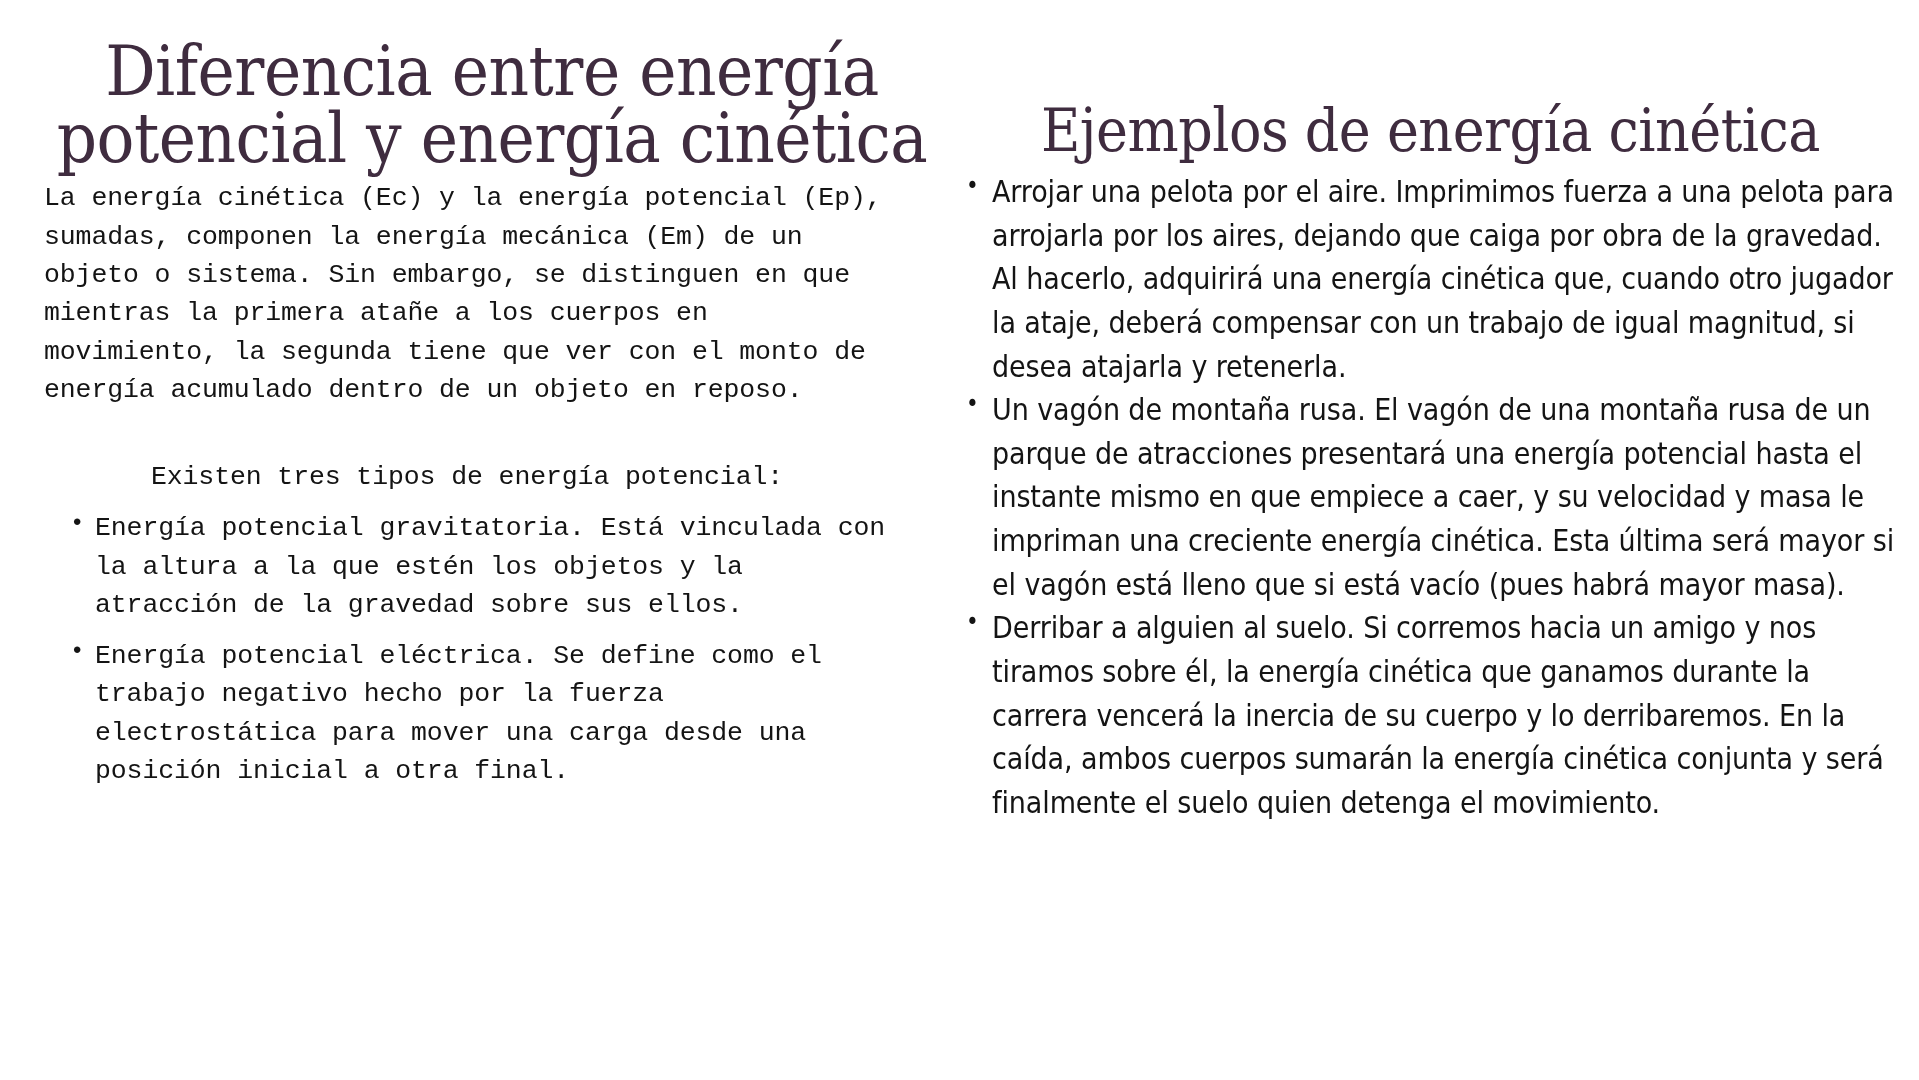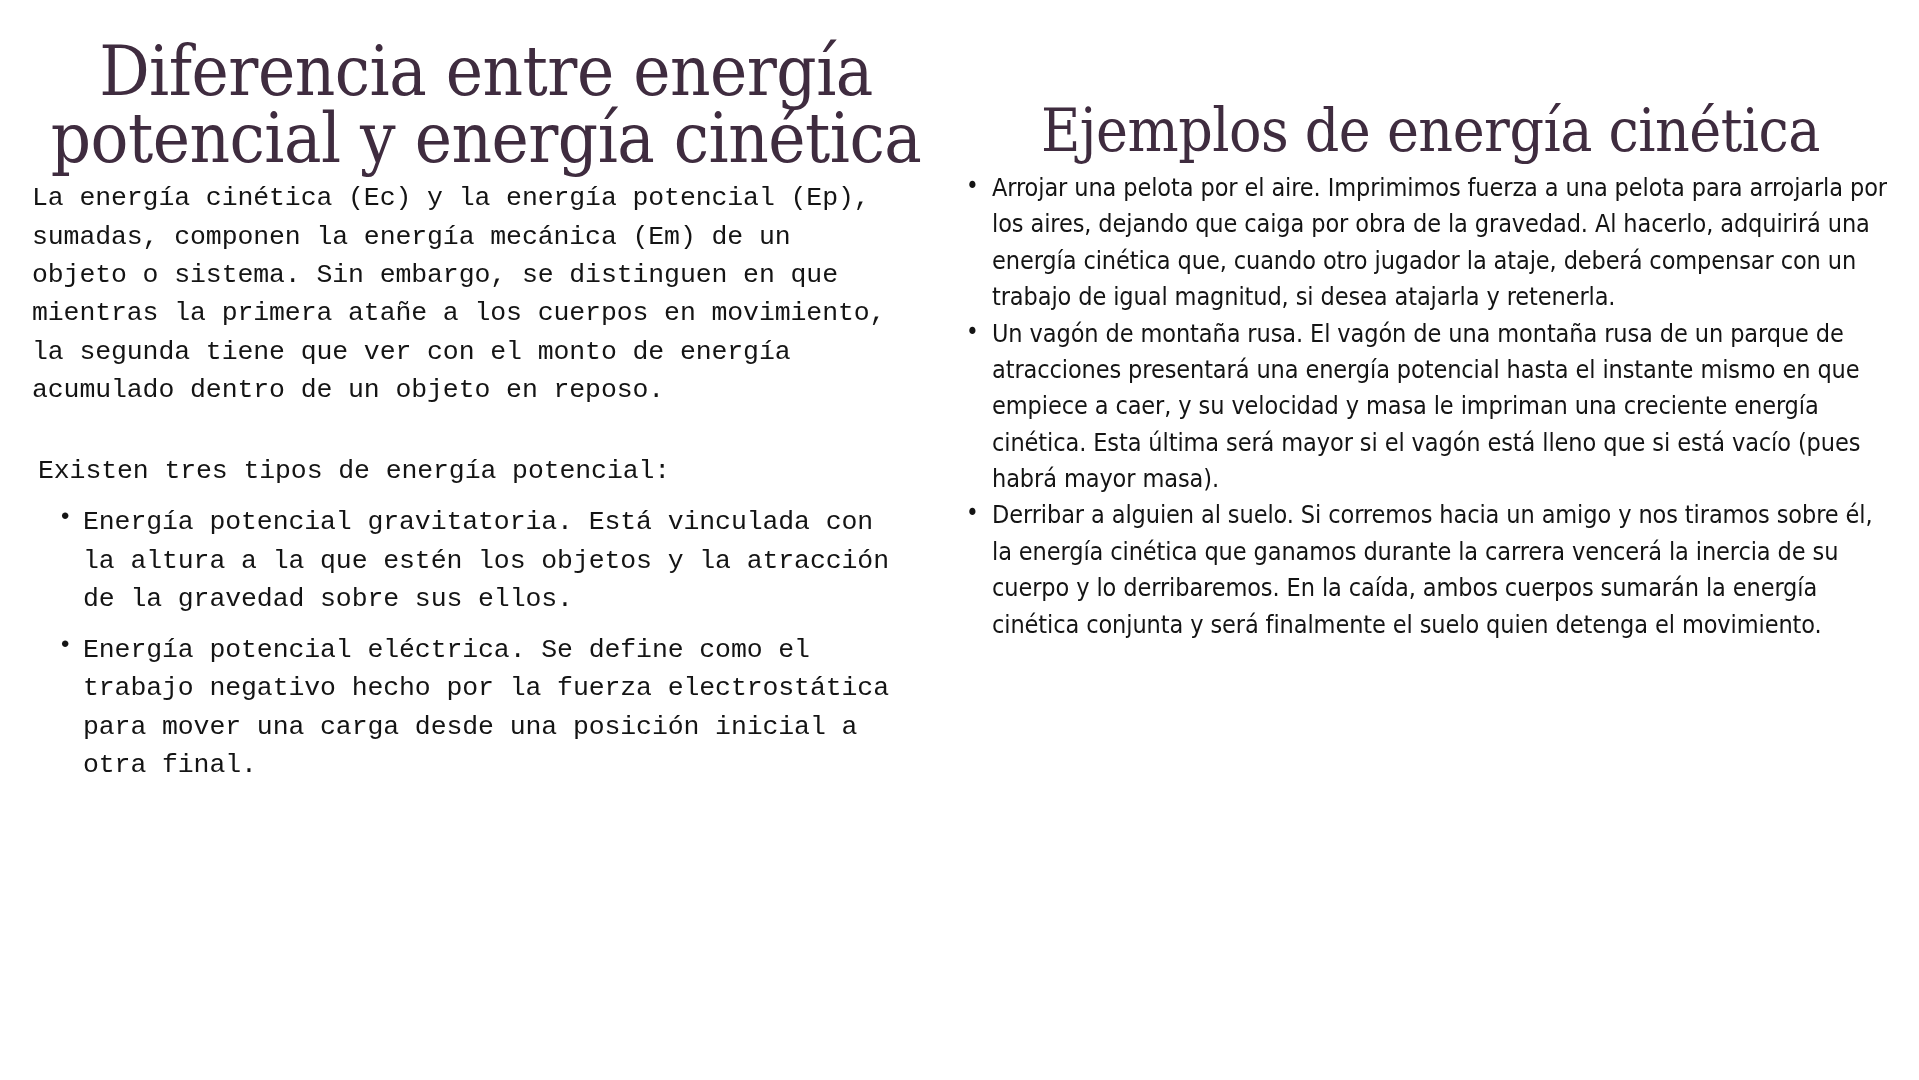--- a/index.html
+++ b/index.html
@@ -28,21 +28,21 @@
   
   .column {
     position: absolute;
     top: 0;
     box-sizing: border-box;
   }
 
   .column-left {
     left: 0;
     width: 930px;
-    padding: 0 40px 0 32px;
+    padding: 0 40px 0 44px;
   }
 
   .column-right {
     left: 930px;
     width: 989px;
     padding: 0 24px 0 26px;
   }
 
   
   .heading {
@@ -92,21 +92,22 @@
 
   .para-intro {
     padding-top: 7px;
   }
 
   .para-gap {
     height: 37px;
   }
 
   .lead-in {
-    margin: 6px;
+    margin: 12px;
+    text-align: center;
   }
 
   
   ul.bullets {
     list-style: none;
     margin: 0;
     padding: 0;
   }
 
   ul.bullets > li {
@@ -128,21 +129,21 @@
   .col-left ul.bullets > li {
     padding-left: 51px;
     margin-top: 13px;
   }
 
   .col-left ul.bullets > li::before {
     left: 26px;
   }
 
   
-  .col-right .body-text { font-size: 25px; line-height: 1.455; }
+  .col-right .body-text { font-size: 30px; line-height: 1.455; }
 
   .col-right ul.bullets > li { padding-left: 36px; }
   .col-right ul.bullets > li::before { left: 10px; top: -1px; }
 </style>
 </head>
 <body>
 
 <div class="page">
 
   <section class="column column-left col-left">

